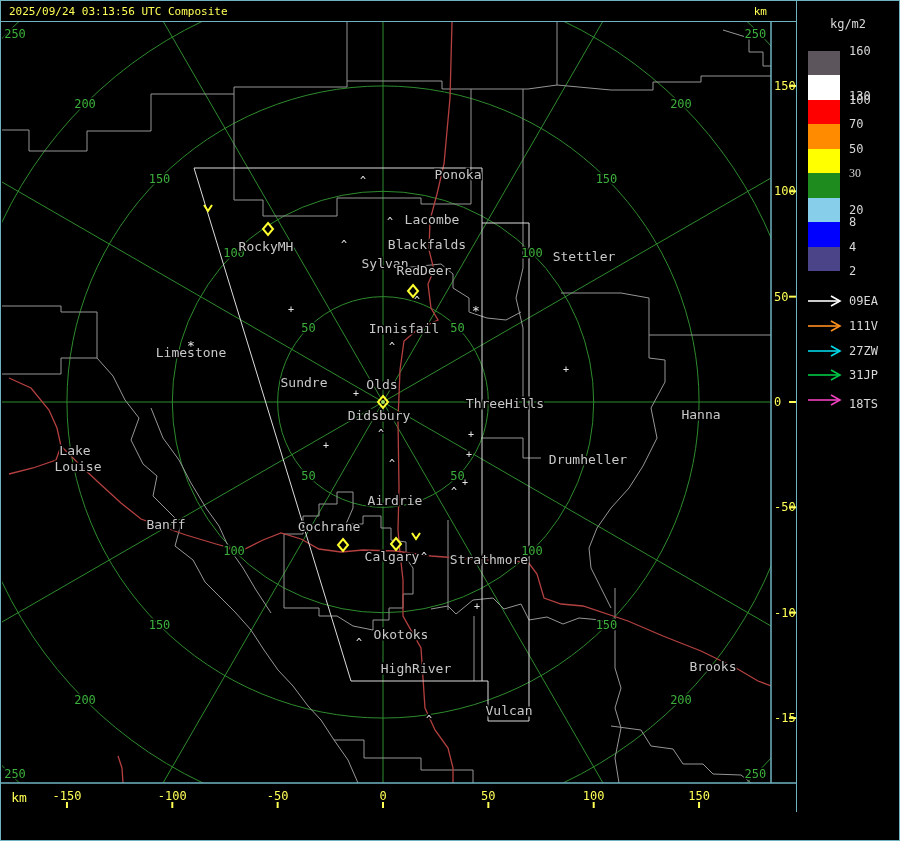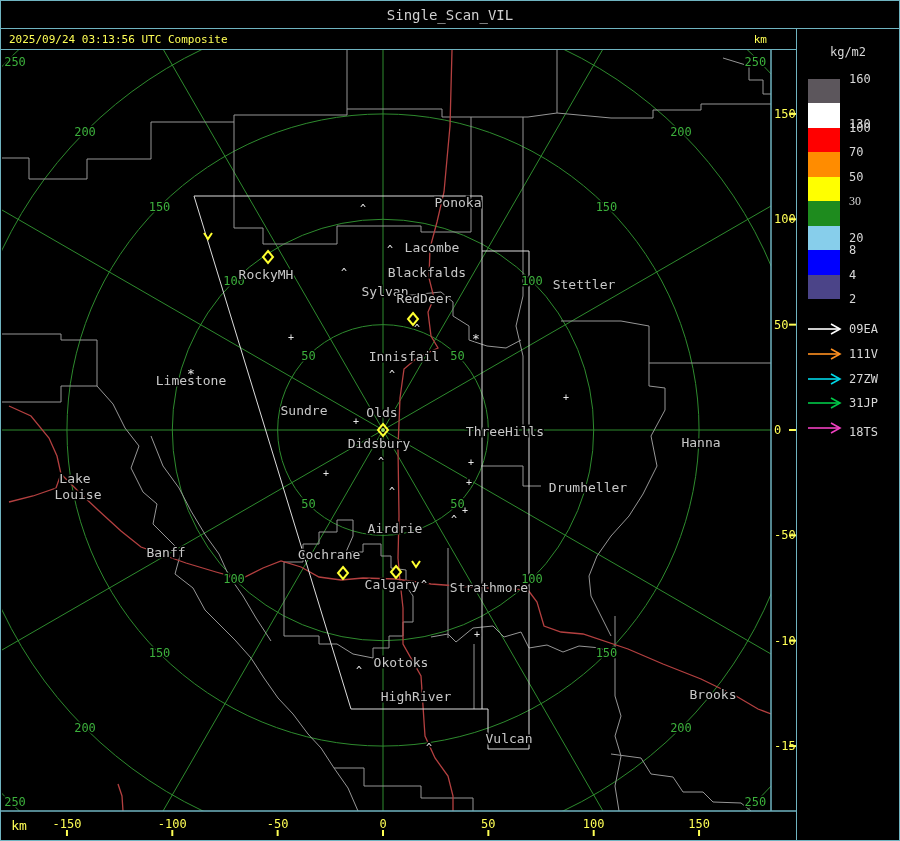--- a/index.html
+++ b/index.html
@@ -19,23 +19,20 @@
   .swatch{position:absolute;left:11px;width:32px;height:25px;}
   .scale-label{position:absolute;left:52px;height:14px;line-height:14px;color:#d8d8d8;}
   .track-row{position:absolute;left:9px;height:14px;display:flex;align-items:center;}
   .track-label{position:absolute;left:52px;height:14px;line-height:14px;color:#d8d8d8;}
   svg text{font-family:"DejaVu Sans Mono","Liberation Mono",monospace;}
 </style>
 </head>
 <body>
 
 <div class="window">
-  <div class="titlebar">
-    <span>Single_Scan_VIL</span>
-  </div>
   <div class="content-row">
     <div class="left-col">
       <div class="subbar">
         <span>2025/09/24 03:13:56 UTC Composite</span>
         <span>km</span>
       </div>
       <div class="map-wrap">
         <svg id="map-svg" width="795" height="786" viewBox="0 54 795 786">
             <defs>
               <clipPath id="mclip">

